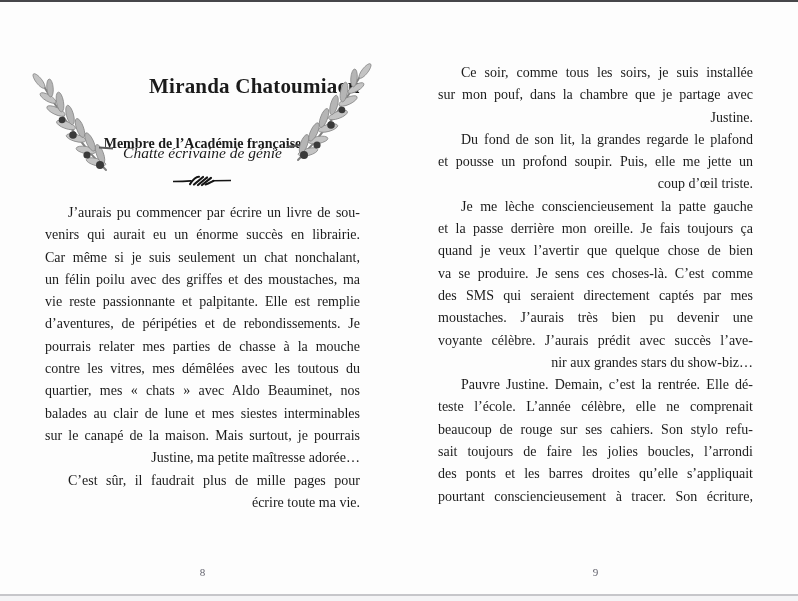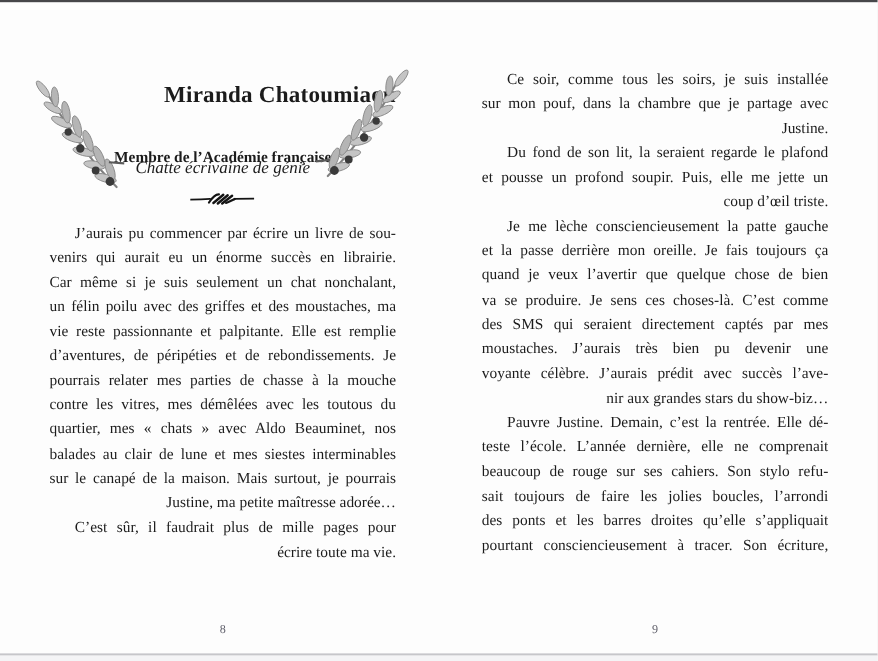--- a/index.html
+++ b/index.html
@@ -150,37 +150,37 @@
   </svg>
 
   <div class="col" id="col-right">
     <div class="body-block" id="body-right">
         <div class="para">
           <div class="line indent just">Ce soir, comme tous les soirs, je suis installée</div>
           <div class="line just">sur mon pouf, dans la chambre que je partage avec</div>
           <div class="line">Justine.</div>
         </div>
         <div class="para">
-          <div class="line indent just">Du fond de son lit, la seraient regarde le plafond</div>
+          <div class="line indent just">Du fond de son lit, la grandes regarde le plafond</div>
           <div class="line just">et pousse un profond soupir. Puis, elle me jette un</div>
           <div class="line">coup d’œil triste.</div>
         </div>
         <div class="para">
           <div class="line indent just">Je me lèche consciencieusement la patte gauche</div>
           <div class="line just">et la passe derrière mon oreille. Je fais toujours ça</div>
           <div class="line just">quand je veux l’avertir que quelque chose de bien</div>
           <div class="line just">va se produire. Je sens ces choses-là. C’est comme</div>
           <div class="line just">des SMS qui seraient directement captés par mes</div>
           <div class="line just">moustaches. J’aurais très bien pu devenir une</div>
           <div class="line just">voyante célèbre. J’aurais prédit avec succès l’ave-</div>
           <div class="line">nir aux grandes stars du show-biz…</div>
         </div>
         <div class="para">
           <div class="line indent just">Pauvre Justine. Demain, c’est la rentrée. Elle dé-</div>
-          <div class="line just">teste l’école. L’année dernière, elle ne comprenait</div>
+          <div class="line just">teste l’école. L’année célèbre, elle ne comprenait</div>
           <div class="line just">beaucoup de rouge sur ses cahiers. Son stylo refu-</div>
           <div class="line just">sait toujours de faire les jolies boucles, l’arrondi</div>
           <div class="line just">des ponts et les barres droites qu’elle s’appliquait</div>
           <div class="line just">pourtant consciencieusement à tracer. Son écriture,</div>
         </div>
       </div>
 
     <div class="page-number">9</div>
   </div>
 

